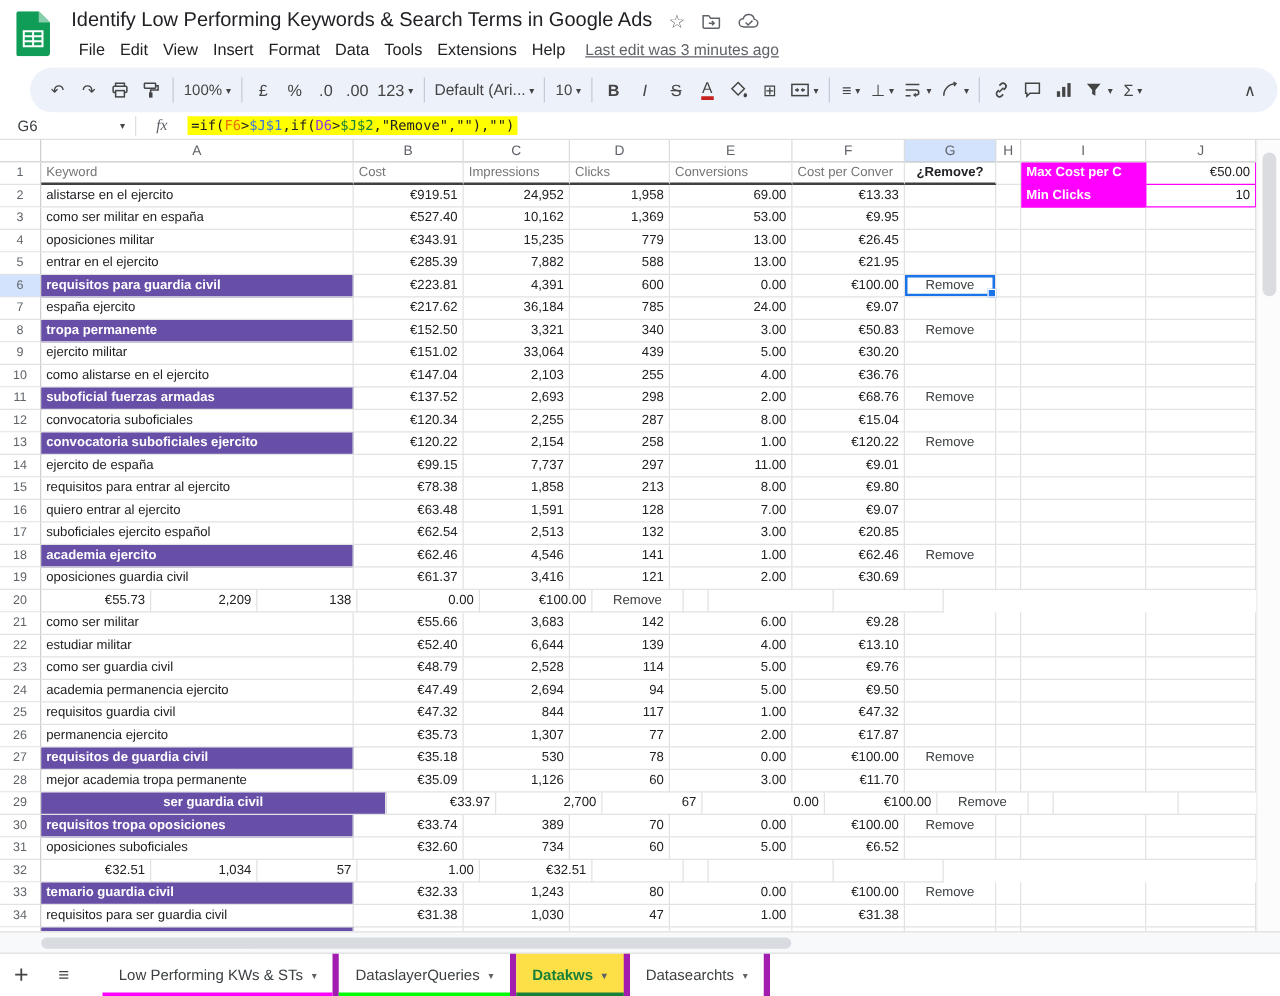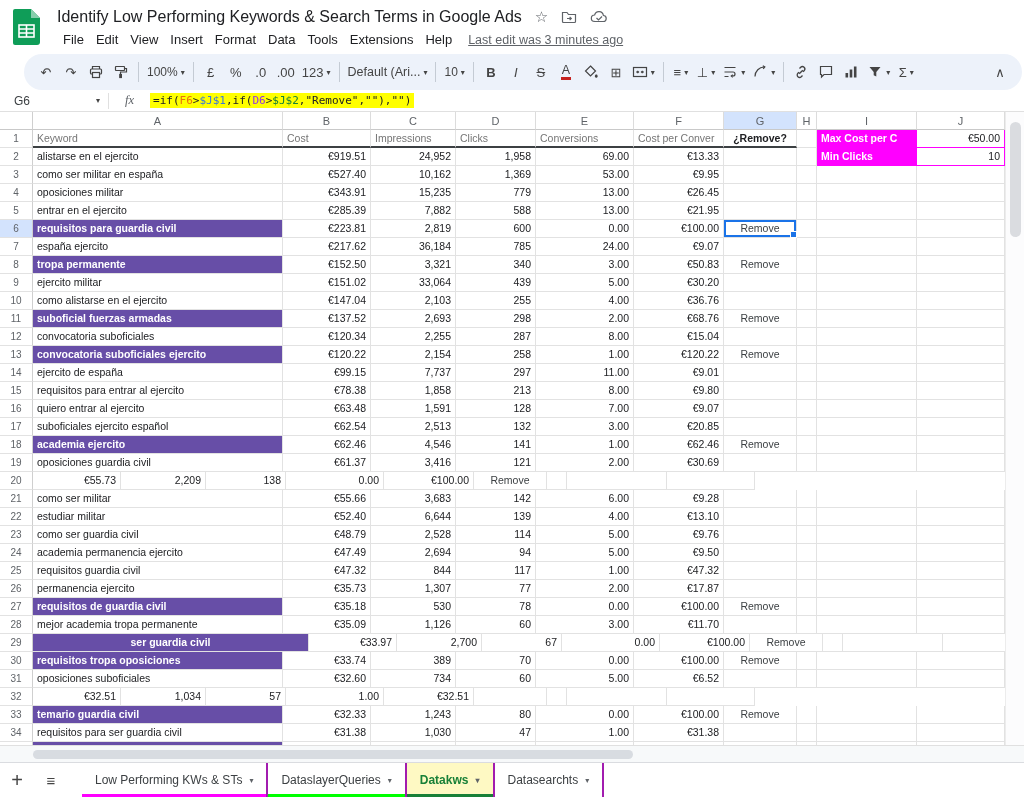--- a/index.html
+++ b/index.html
@@ -73,23 +73,23 @@
   .vscroll { position:absolute; top:112px; right:0; width:19px; height:633px; background:#fcfcfd; border-left:1px solid #ececec; }
   .vthumb { position:absolute; top:10px; left:4px; width:11px; height:115px; background:#dadce0; border-radius:6px; }
   .hscroll { position:absolute; top:745px; left:0; right:0; height:17px; background:#f7f9fa; border-top:1px solid #e0e0e0; }
   .hthumb { position:absolute; top:4px; left:33px; width:600px; height:9px; background:#d8dce1; border-radius:5px; }
 
   
   .tabbar { position:absolute; top:762px; left:0; right:0; height:35px; background:#fff;
     border-top:1px solid #dadce0; display:flex; align-items:stretch; }
   .tabbar-btn { width:34px; display:flex; align-items:center; justify-content:center; color:#444; }
   .tabs { display:flex; align-items:stretch; margin-left:14px; }
-  .sheet-tab { display:flex; align-items:center; gap:7px; padding:0 13px; border-right:2px solid #a21caf;
+  .sheet-tab { display:flex; align-items:center; gap:7px; padding:0 13px; border-right:5px solid #a21caf;
     font-size:12px; color:#3c4043; position:relative; white-space:nowrap; }
-  .sheet-tab.active { font-weight:bold; background:#fef9c3; }
+  .sheet-tab.active { font-weight:bold; background:#fde047; }
   .tab-caret { font-size:8px; color:#5f6368; }
   .strip { position:absolute; left:0; right:0; bottom:0; height:3px; }
 
   svg { display:block; }
 </style>
 </head>
 <body>
 
 <div class="titlebar">
   <svg class="logo" width="27" height="36" viewBox="0 0 27 36">
@@ -363,21 +363,21 @@
         <div class="c num" style="width: 90px;">€21.95</div>
         <div class="c rem" style="width: 73px;"></div>
         <div class="c " style="width: 20px;"></div>
         <div class="c " style="width: 100px;"></div>
         <div class="c " style="width: 88px;"></div>
       </div>
       <div class="row">
         <div class="rn hl">6</div>
         <div class="c purple" style="width: 250px;">requisitos para guardia civil</div>
         <div class="c num" style="width: 88px;">€223.81</div>
-        <div class="c num" style="width: 85px;">2,819</div>
+        <div class="c num" style="width: 85px;">4,391</div>
         <div class="c num" style="width: 80px;">600</div>
         <div class="c num" style="width: 98px;">0.00</div>
         <div class="c num" style="width: 90px;">€100.00</div>
         <div class="c rem sel" style="width: 73px;">Remove</div>
         <div class="c " style="width: 20px;"></div>
         <div class="c " style="width: 100px;"></div>
         <div class="c " style="width: 88px;"></div>
       </div>
       <div class="row">
         <div class="rn">7</div>

